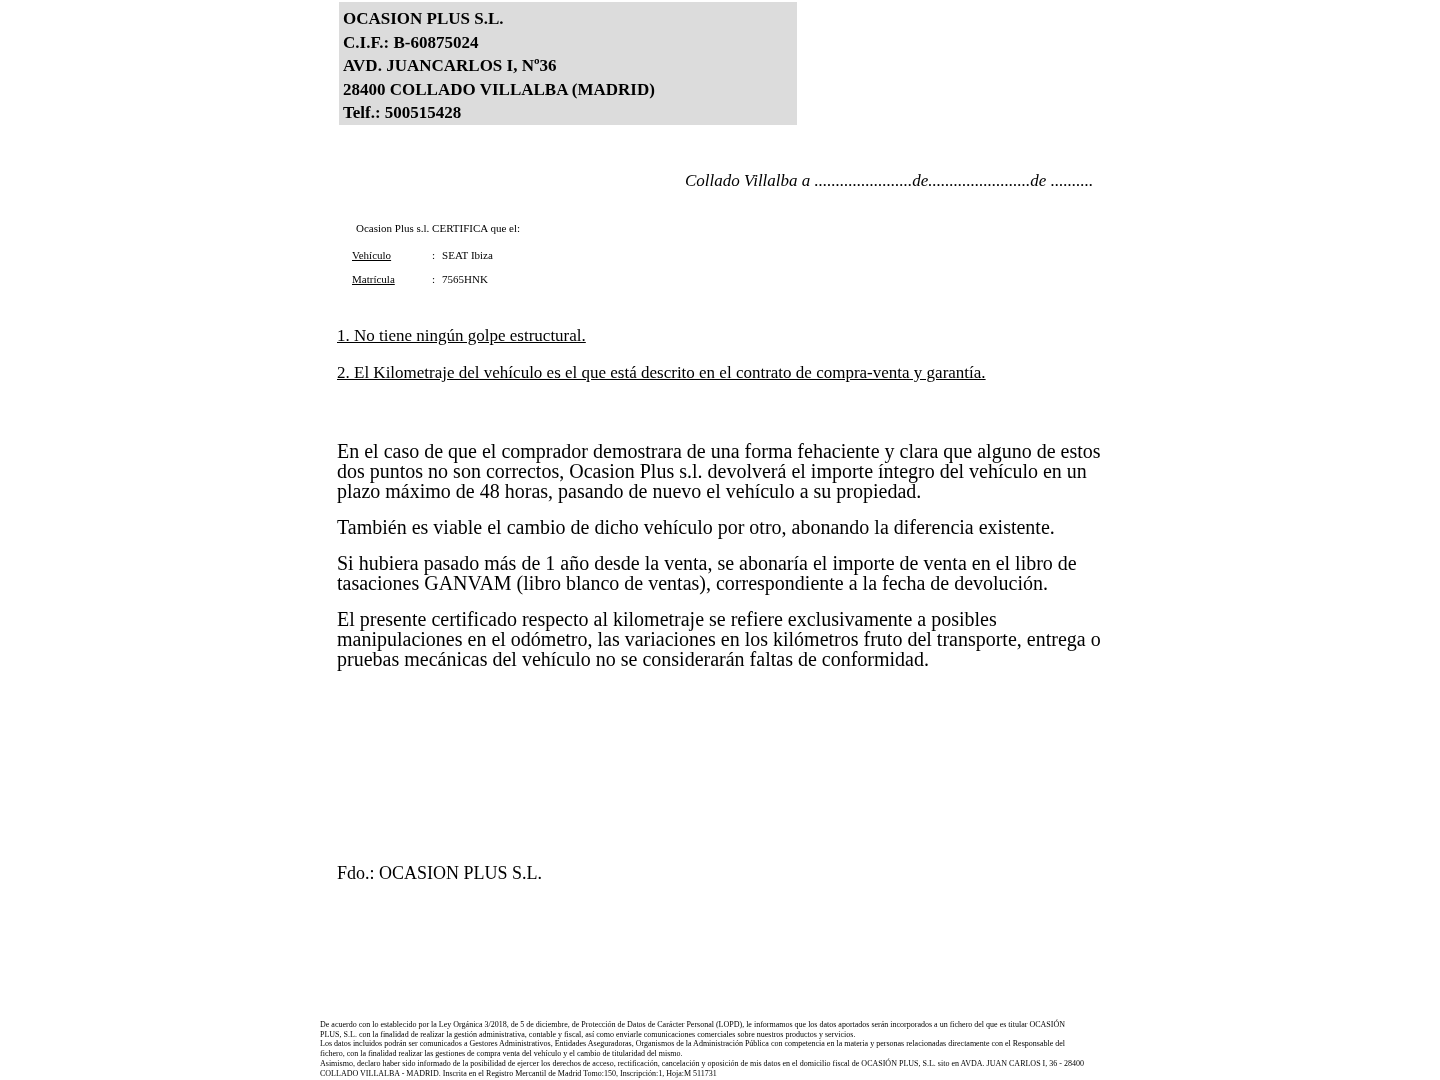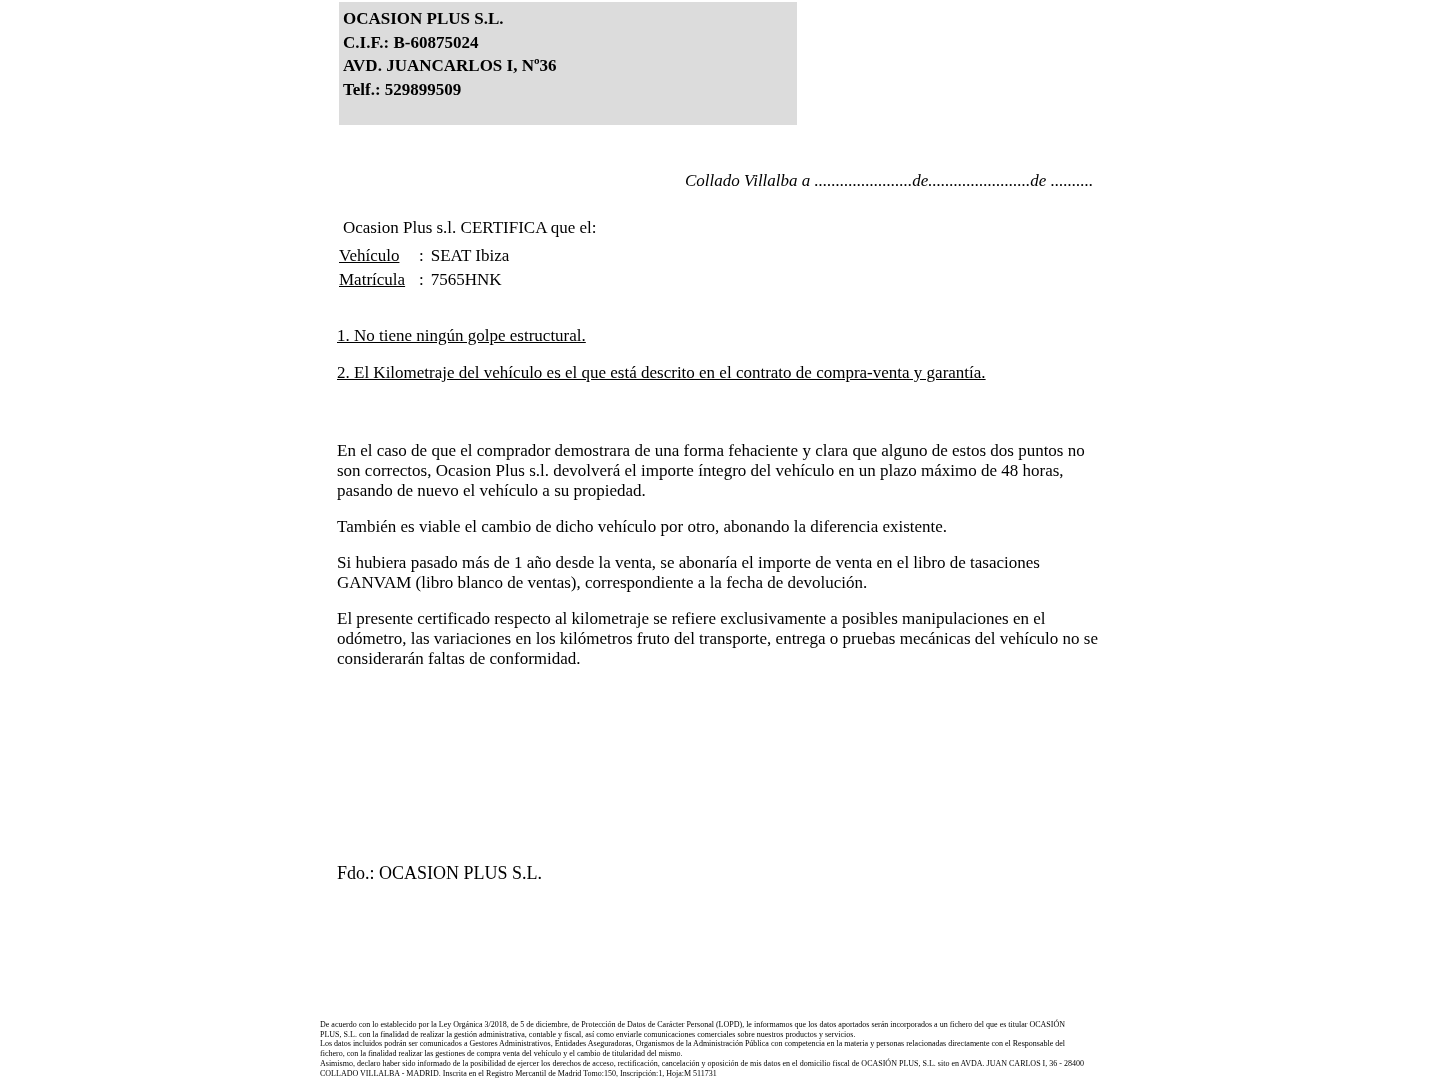--- a/index.html
+++ b/index.html
@@ -38,23 +38,23 @@
   .date-line {
     left: 685px;
     top: 171px;
     font-size: 17px;
     line-height: 20px;
     white-space: nowrap;
     font-style: italic;
   }
 
   .cert-block {
-    left: 339px;
+    left: 352px;
     top: 217px;
-    font-size: 17px;
+    font-size: 11px;
   }
   .cert-intro {
     margin: 0 0 5px 4px;
     line-height: 22px;
   }
   .field-row { line-height: 23.5px; }
   .field-label-wrap {
     display: inline-block;
     width: 80px;
   }
@@ -69,21 +69,21 @@
     line-height: 20px;
     text-decoration: underline;
   }
   .points-block p { margin: 0 0 17px 0; }
   .points-block p:last-child { margin-bottom: 12px; }
 
   .paragraphs-block {
     left: 337px;
     top: 441px;
     width: 772px;
-    font-size: 17px;
+    font-size: 20px;
     line-height: 20px;
   }
   .paragraphs-block p { margin: 0 0 16px 0; }
   .paragraphs-block p:last-child { margin-bottom: 12px; }
 
   .signature-line {
     left: 337px;
     top: 863px;
     font-size: 18px;
     line-height: 20px;
@@ -101,21 +101,22 @@
 </style>
 </head>
 <body>
 
 <div class="page">
 
   <div class="abs header-box">
     <p>OCASION PLUS S.L.</p>
     <p>C.I.F.: B-60875024</p>
     <p>AVD. JUANCARLOS I, Nº36</p>
-    <p>Telf.: 529899509</p>
+    <p>28400 COLLADO VILLALBA (MADRID)</p>
+    <p>Telf.: 500515428</p>
   </div>
 
   <div class="abs date-line">Collado Villalba a .......................de........................de ..........</div>
 
   <div class="abs cert-block">
     <p class="cert-intro">Ocasion Plus s.l. CERTIFICA que el:</p>
     <div class="field-row">
       <span class="field-label-wrap"><span class="field-label-text">Vehículo</span></span><span class="field-sep">:</span><span>SEAT Ibiza</span>
     </div>
     <div class="field-row">

